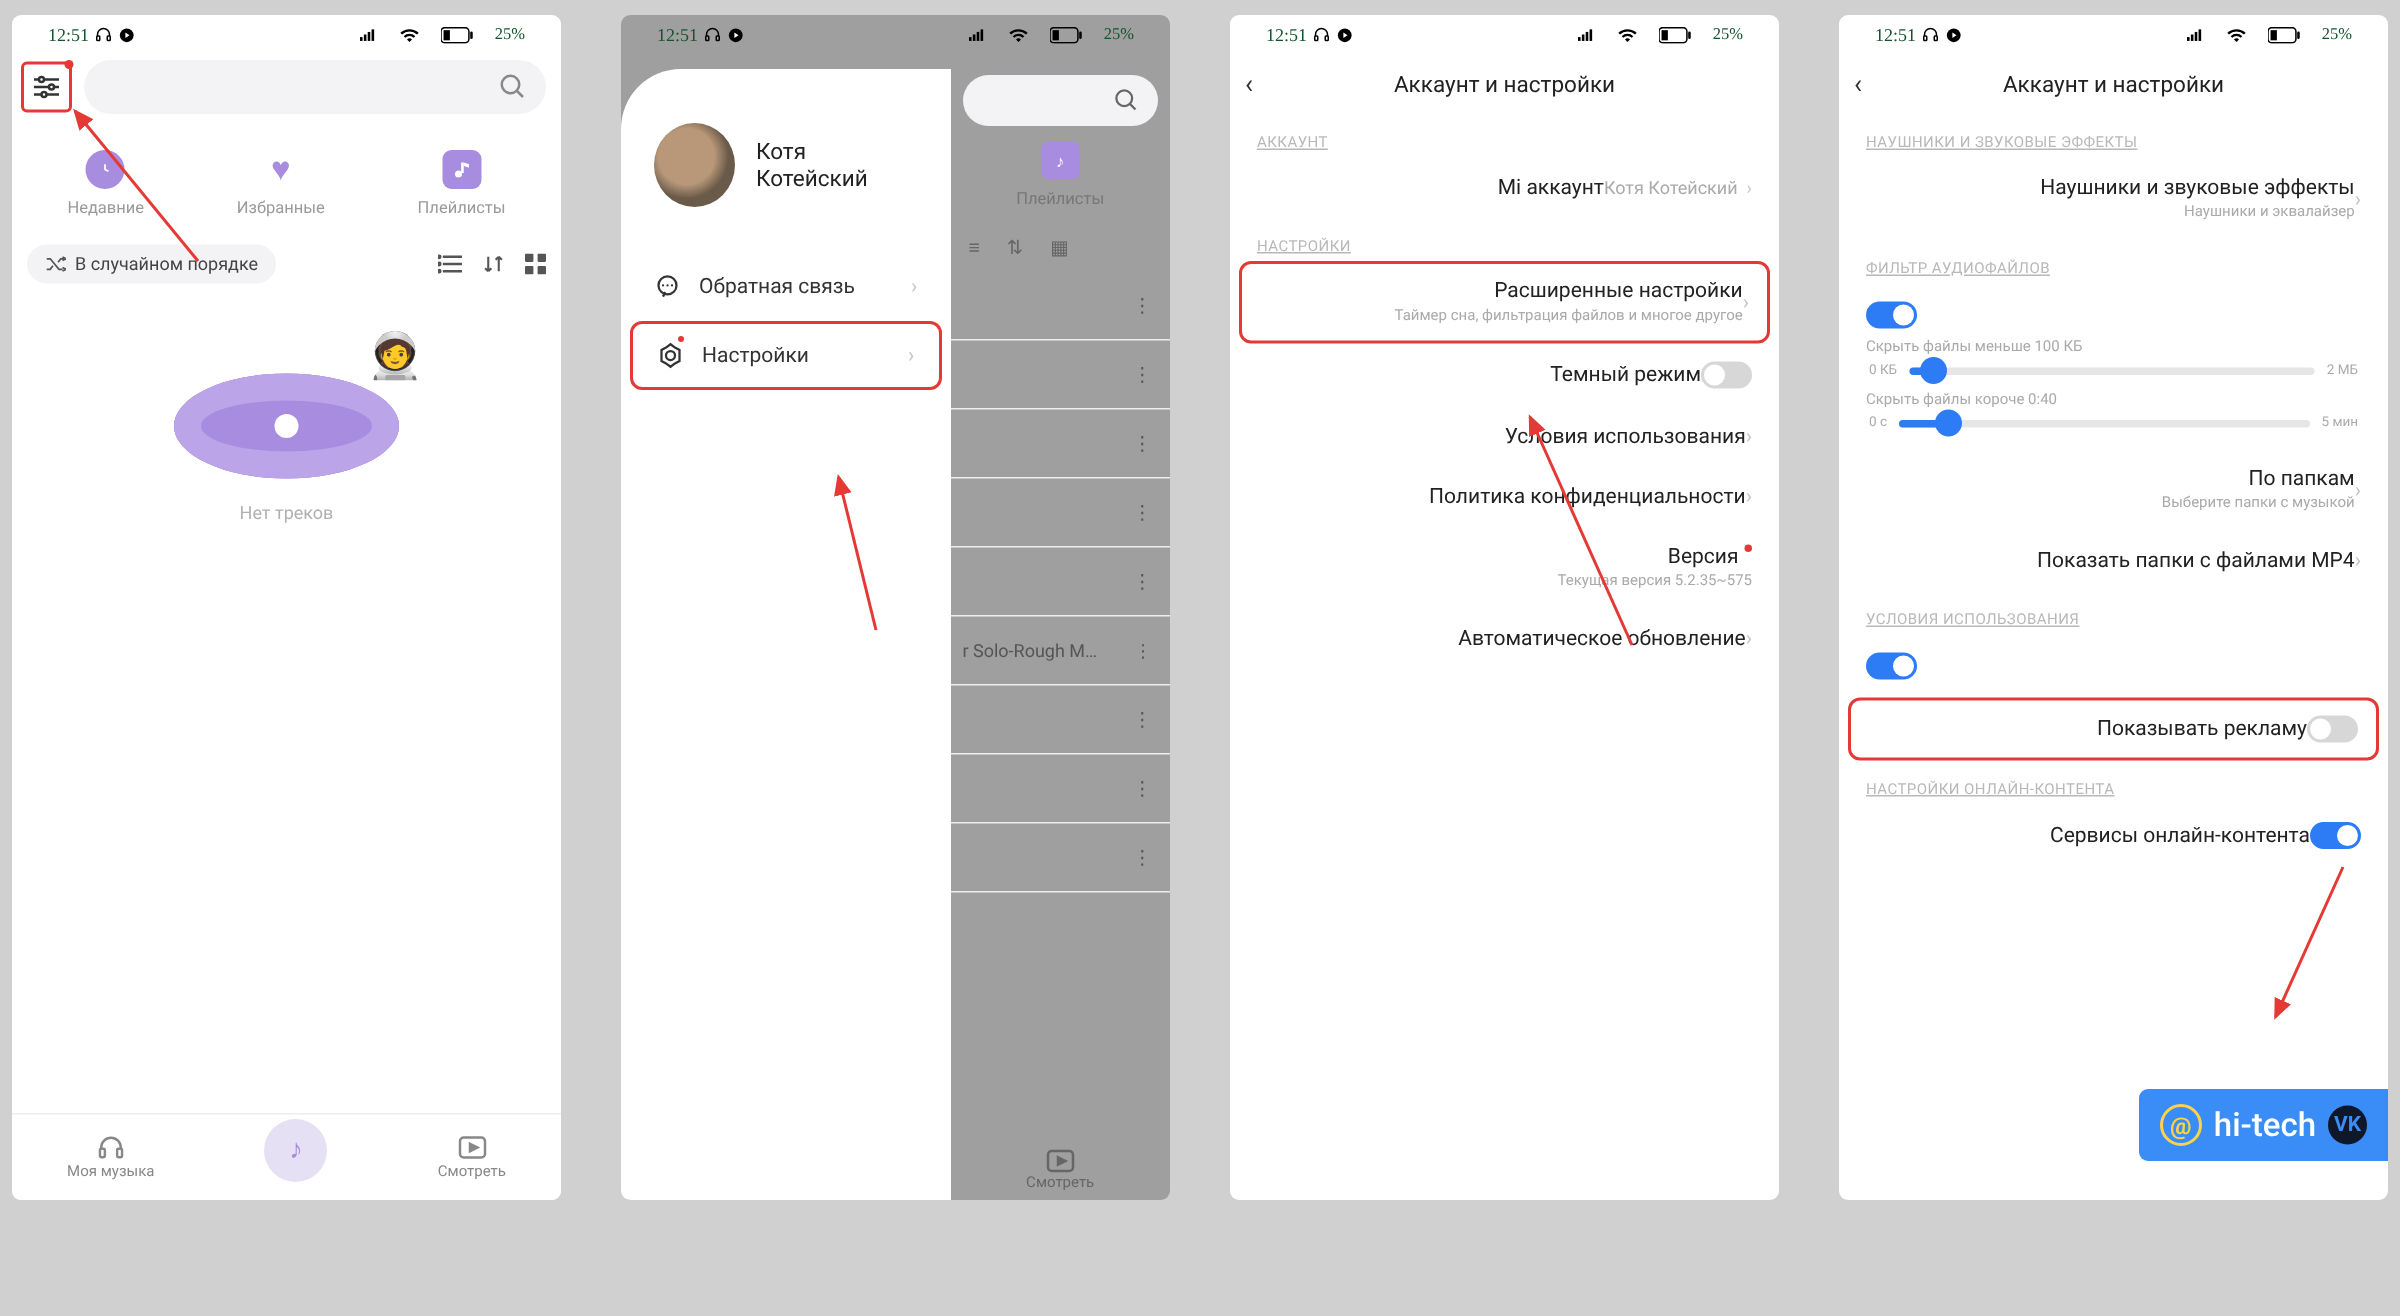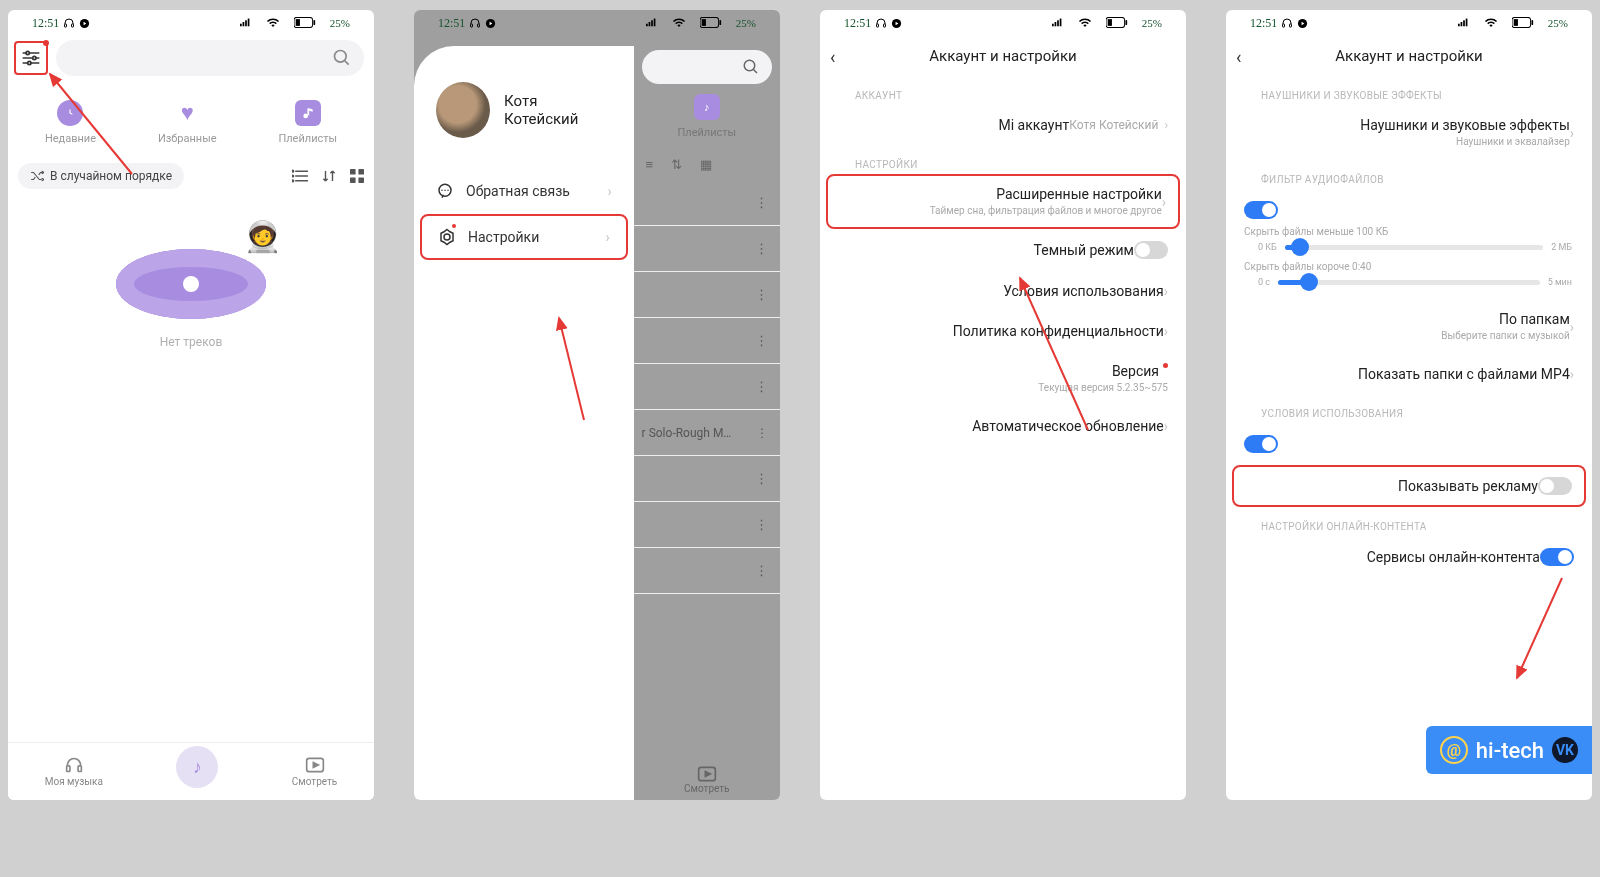--- a/index.html
+++ b/index.html
@@ -35,21 +35,21 @@
     display: flex;
     align-items: center;
     justify-content: space-between;
     padding: 0 24px;
     font-size: 12px;
     font-weight: 500;
     color: #14532d;
     font-family: Liberation Serif, serif;
   }
   .status-left { display: flex; align-items: center; gap: 4px; }
-  .status-right { display: flex; gap: 14px; font-size: 11px;}
+  .status-right { display: flex; align-items: center; gap: 14px; font-size: 11px;}
   .status-icon { display:inline-flex; align-items:center; }
   
   .search-row {
     display: flex;
     align-items: center;
     padding: 4px 10px 4px 6px;
     gap: 8px;
   }
   .sliders-btn {
     width: 34px; height: 34px;
@@ -160,21 +160,21 @@
   .bg-row { height:46px; display:flex; align-items:center; justify-content:flex-end; padding-right:12px; color:#555;}
   .bg-row.line { border-bottom:1px solid #eee;}
   
   .page-header {
     display:flex; align-items:center; justify-content:center;
     position:relative; height:40px; font-size:15px; color:#222;
   }
   .back-btn { position:absolute; left:10px; color:#333; font-size:18px;}
   
   .sect-label {
-    font-size:10px; color:#b8b8b8; padding: 14px 35px 4px; letter-spacing:0.3px;
+    font-size:10px; color:#b8b8b8; padding: 14px 18px 4px; letter-spacing:0.3px;text-decoration:underline;
   }
   .row {
     display:flex; align-items:center; justify-content:space-between;
     padding: 12px 18px; font-size:14px; color:#222;
   }
   .row-sub { font-size:10px; color:#aaa; margin-top:2px; line-height:1.3;}
   .row-left { display:flex; flex-direction:column; flex:1; min-width:0;text-align:right;}
   .row-right { color:#aaa; font-size:12px; display:flex; align-items:center; gap:6px;}
   .row.highlight {
     border:2px solid #e53935; border-radius:8px; margin:0 6px; padding:10px 12px;
@@ -183,21 +183,21 @@
     width:34px;height:18px;border-radius:10px;background:#d7d7d7;position:relative;
   }
   .toggle::after {
     content:""; position:absolute; width:14px;height:14px;background:#fff;border-radius:50%;
     top:2px; left:2px; transition:.2s;
   }
   .toggle.on { background:#2d7cf6; }
   .toggle.on::after { left:18px; }
   .ver-dot { width:5px;height:5px;background:#e53935;border-radius:50%;display:inline-block;margin-left:4px;vertical-align:top;}
   
-  .slider-row { padding: 2px 20px 6px; display:flex; align-items:center; gap:8px; font-size:9px; color:#aaa;margin-left:12px;}
+  .slider-row { padding: 2px 20px 6px; display:flex; align-items:center; gap:8px; font-size:9px; color:#aaa;}
   .slider-track { flex:1; height:5px; background:#e6e6e6; border-radius:3px; position:relative;}
   .slider-fill { position:absolute; left:0; top:0; bottom:0; background:#2d7cf6; border-radius:3px;}
   .slider-thumb { position:absolute; top:50%; width:18px;height:18px;background:#2d7cf6;border-radius:50%; transform:translate(-50%,-50%);}
   
   .vk-overlay {
     position:absolute; right:0; bottom:26px;
     background:#3a8df7; color:#fff; padding:10px 14px;
     display:flex; align-items:center; gap:8px; border-radius:6px 0 0 6px;
     font-size:22px; font-weight:500;
   }

